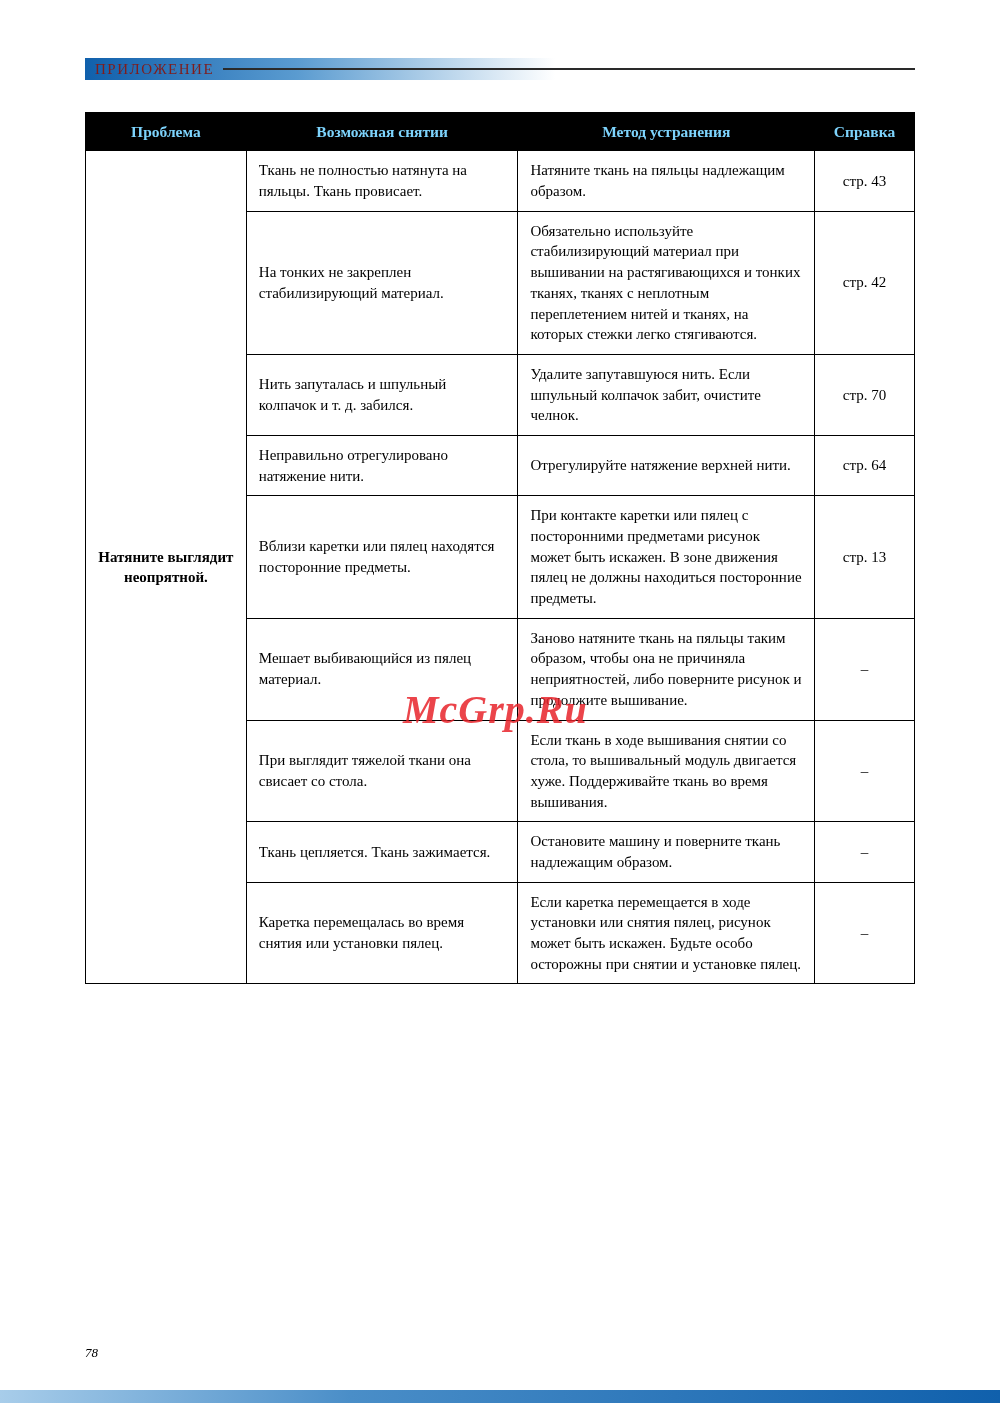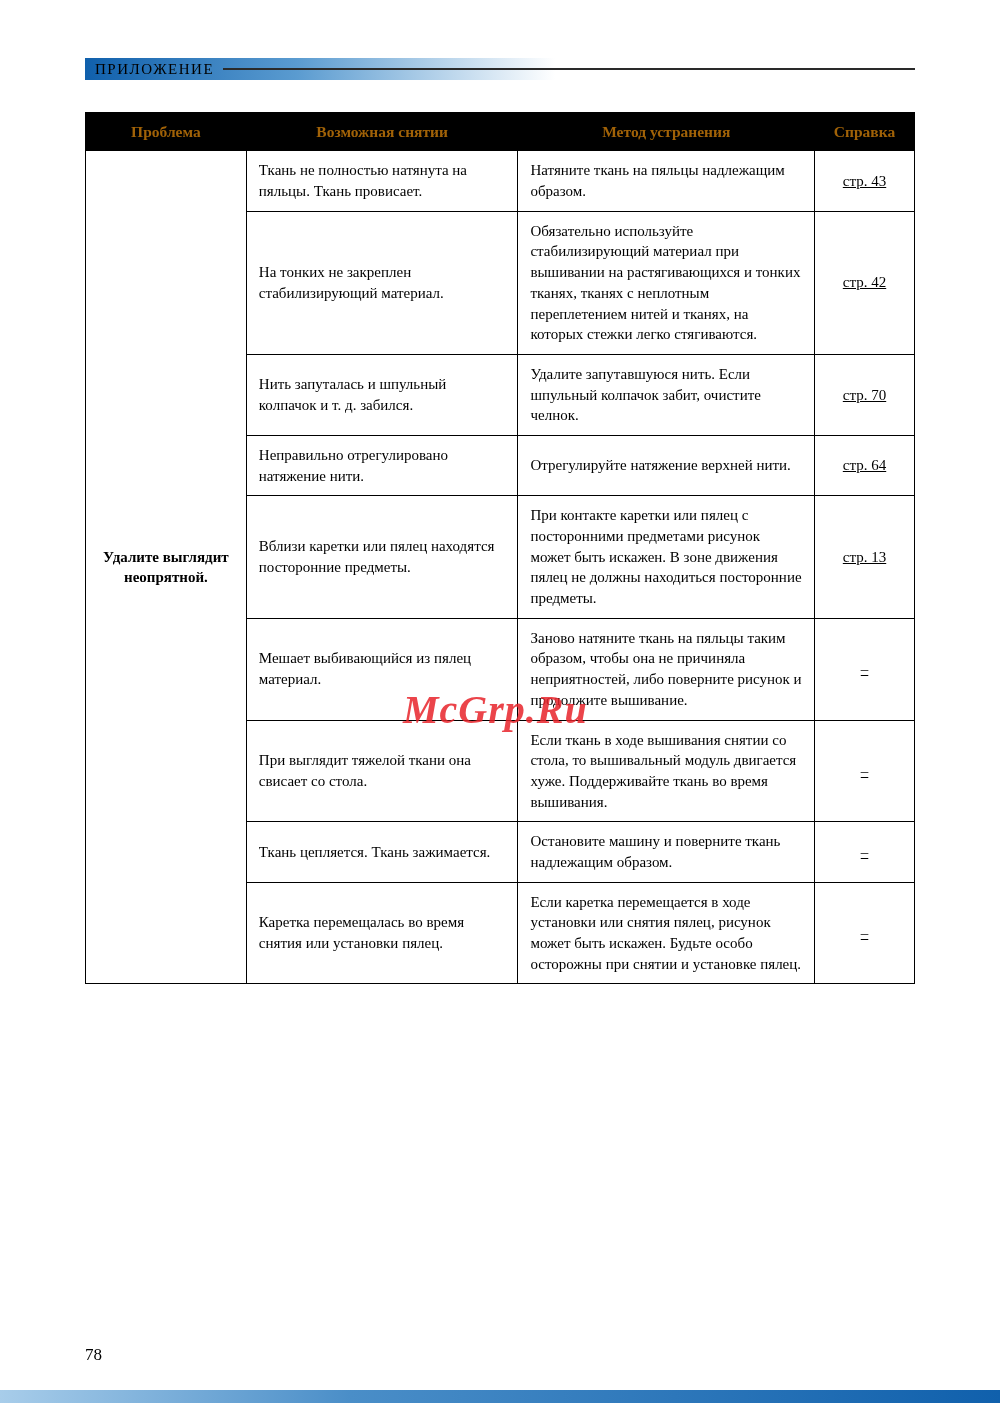--- a/index.html
+++ b/index.html
@@ -18,61 +18,62 @@
   .band-gradient {
     position:absolute; left:0; top:0; width:470px; height:22px;
     background:linear-gradient(to right,#1060ac 0%, #5a9bd0 45%, #ffffff 100%);
   }
   .band-line {
     position:absolute; left:138px; right:0; top:10px; height:0;
     border-top:2px solid #2a2a2a;
   }
   .section-label {
     position:absolute; left:10px; top:0; height:22px; line-height:22px;
-    color:#000000; font-size:15px; letter-spacing:1.5px;
+    color:#7f1d1d; font-size:15px; letter-spacing:1.5px;
   }
 
   
   table.trouble {
     position:absolute; left:85px; top:112px;
     width:830px; border-collapse:collapse;
     font-size:15px; line-height:1.38;
   }
   table.trouble th {
-    background:#000000; color:#a16207;
+    background:#000000; color:#7dd3fc;
     border:1px solid #000; padding:8px 6px;
     font-size:15.5px; font-weight:bold; text-align:center;
   }
   table.trouble td {
     border:1px solid #000; padding:9px 12px;
     vertical-align:middle; background:#fff;
   }
   td.problem {
     width:138px; text-align:center; font-weight:bold;
     vertical-align:middle; padding:6px 8px;
   }
   td.cause  { width:252px; }
   td.remedy { width:278px; }
-  td.ref    { width:76px; text-align:center;text-decoration:underline; }
+  td.ref    { width:76px; text-align:center; }
 
   
   .watermark {
     position:absolute; left:403px; top:686px;
     font-size:40px; font-weight:bold; font-style:italic;
     color:rgba(232,35,42,0.85);
     letter-spacing:1px;
     pointer-events:none;
     z-index:5;
     font-family:"Liberation Serif", serif;
   }
 
   
   .page-number {
     position:absolute; left:85px; top:1345px;
-    font-size:17px;
+    font-size:13px;
+    font-style:italic;
   }
   .footer-band {
     position:absolute; left:0; right:0; bottom:10px; height:13px;
     background:linear-gradient(to right,#a8cdea 0%, #4a8ec8 35%, #1060ac 100%);
   }
 </style>
 </head>
 <body>
 
 <div class="page">
@@ -87,21 +88,21 @@
     <thead>
       <tr>
         <th>Проблема</th>
         <th>Возможная снятии</th>
         <th>Метод устранения</th>
         <th>Справка</th>
       </tr>
     </thead>
     <tbody>
       <tr>
-        <td class="problem" rowspan="9">Удалите выглядит неопрятной.</td>
+        <td class="problem" rowspan="9">Натяните выглядит неопрятной.</td>
         <td class="cause">Ткань не полностью натянута на пяльцы. Ткань провисает.</td>
         <td class="remedy">Натяните ткань на пяльцы надлежащим образом.</td>
         <td class="ref">стр. 43</td>
       </tr>
       <tr>
         <td class="cause">На тонких не закреплен стабилизирующий материал.</td>
         <td class="remedy">Обязательно используйте стабилизирующий материал при вышивании на растягивающихся и тонких тканях, тканях с неплотным переплетением нитей и тканях, на которых стежки легко стягиваются.</td>
         <td class="ref">стр. 42</td>
       </tr>
       <tr>

